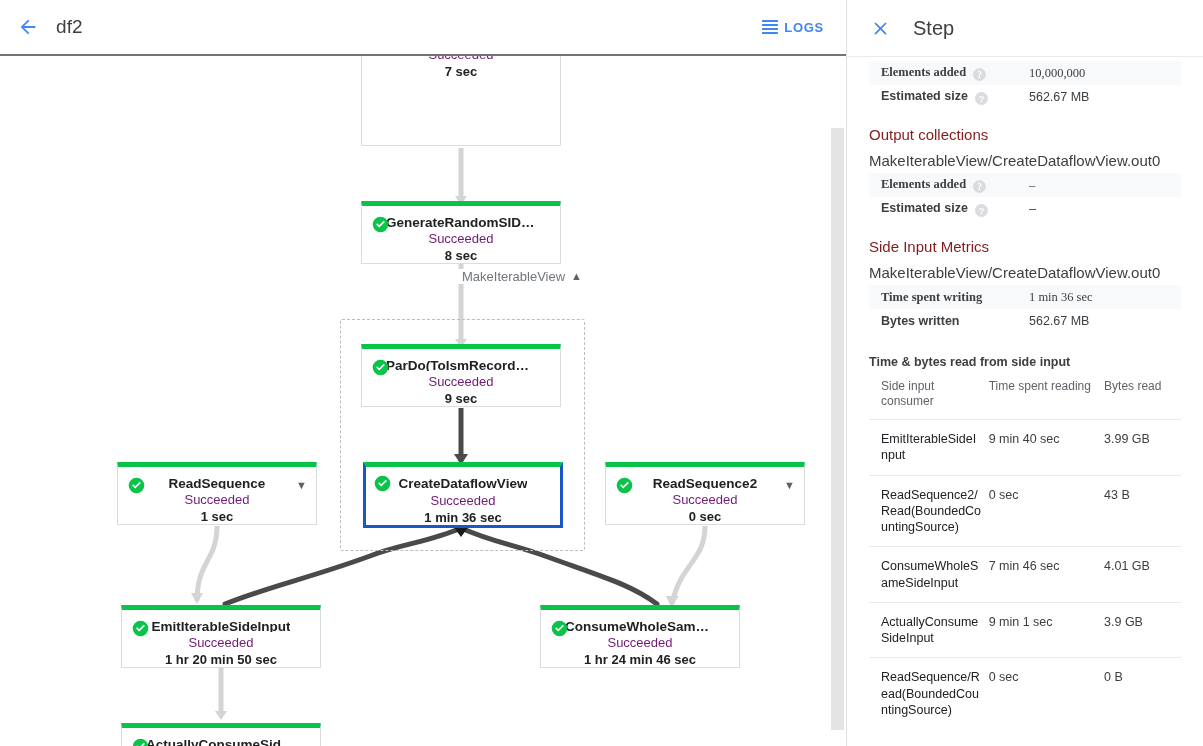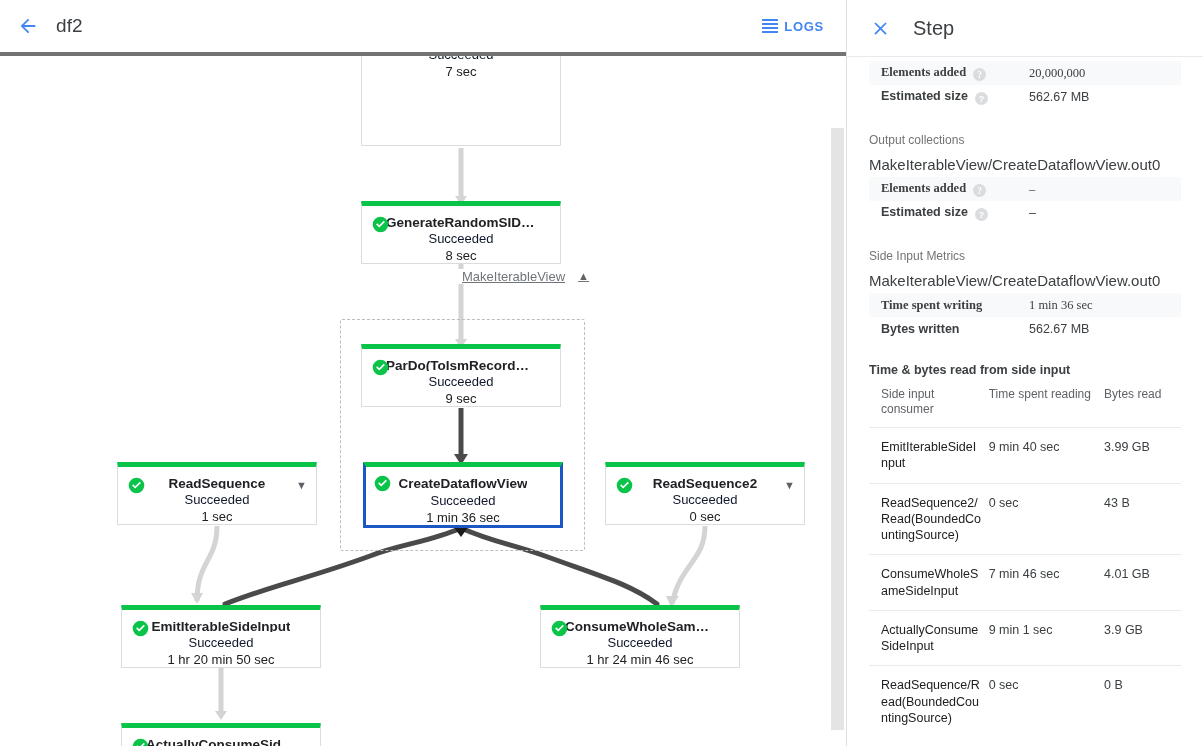--- a/index.html
+++ b/index.html
@@ -8,21 +8,21 @@
     font-family: "Liberation Sans", sans-serif;
     background: #fff; overflow: hidden;
   }
   .app { position: relative; width: 1203px; height: 746px; display: flex; }
 
   
   .left-pane { position: relative; width: 846px; height: 746px; background:#fff; overflow:hidden; }
 
   .topbar {
     position: relative; height: 56px; width: 846px;
-    border-bottom: 4px solid #737373;
+    border-bottom: 2px solid #737373;
     display: flex; align-items: center; background:#fff;
   }
   .back-btn {
     margin-left: 10px; width: 36px; height: 36px;
     display:flex; align-items:center; justify-content:center;
     cursor: pointer; border-radius: 50%;
   }
   .back-btn svg { display:block; }
   .job-title {
     font-size: 19px; color: #3c4043; margin-left: 10px; letter-spacing: .1px;
@@ -41,23 +41,22 @@
   .logs-icon i:nth-child(4){ width:16px; }
 
   .canvas { position: relative; width: 846px; height: 690px; background:#fff; overflow:hidden; }
   .edges { position:absolute; left:0; top:0; width:846px; height:690px; }
 
   
   .group-box {
     position:absolute; border: 1px dashed #bdbdbd; border-radius:2px; background: transparent;
   }
   .group-label {
-    position:absolute; font-size:13px; color:#70757a; display:flex; align-items:center; gap:13px;
+    position:absolute; font-size:13px; color:#70757a; display:flex; align-items:center; gap:6px;
     cursor:pointer;
-    text-decoration:underline;
   }
   .group-label .chev { font-size: 11px; color:#5f6368; line-height:1; }
 
   
   .node {
     position:absolute; background:#fff; border:1px solid #dadce0;
     border-top: 5px solid #0f9d58; border-radius:1px;
     display:flex; flex-direction:column; align-items:center; cursor:pointer;
     box-shadow: 0 0 0 0 rgba(0,0,0,0);
   }
@@ -70,22 +69,22 @@
     position:absolute; left:10px; top:10px; width:17px; height:17px;
   }
   .node .chev-down {
     position:absolute; right:9px; top:12px; font-size:11px; color:#5f6368;
   }
   .node-name {
     font-size:13.5px; font-weight:bold; color:#202124; margin-top:9px;
     white-space:nowrap; overflow:hidden; text-overflow:ellipsis; max-width:150px;
     text-align:center;
   }
-  .node-status { font-size:13px; color:#0f172a; margin-top:3px; }
-  .node-time { font-size:13px; color:#202124; margin-top:2px; }
+  .node-status { font-size:13px; color:#701a75; margin-top:3px; }
+  .node-time { font-size:13px; color:#202124; margin-top:2px;font-weight:bold; }
   .node.partial { border-top:none; border:1px solid #dadce0; }
 
   
   .right-pane {
     position:relative; width:357px; height:746px; background:#fff;
     border-left:1px solid #e0e0e0; display:flex; flex-direction:column;
   }
   .panel-head {
     height:57px; display:flex; align-items:center; gap:22px;
     padding-left: 22px; border-bottom:1px solid #e8eaed; flex-shrink:0;
@@ -105,21 +104,21 @@
   .metric-table tr.alt { background:#f8f9fa;font-family:Liberation Serif, serif; }
   .metric-table td { font-size:12.5px; padding: 3px 0 3px 12px; vertical-align:middle; }
   .metric-table td.k { font-weight:bold; color:#3c4043; width:150px; white-space:nowrap; }
   .metric-table td.v { color:#3c4043; padding-left: 10px; }
   .qmark {
     display:inline-flex; align-items:center; justify-content:center;
     width:13px; height:13px; border-radius:50%; background:#dadce0; color:#fff;
     font-size:9.5px; font-weight:bold; margin-left:7px; vertical-align:-2px; cursor:pointer;
   }
 
-  .sec-title { font-size:12px; color:#737373; margin-top:24px; }
+  .sec-title { font-size:15px; color:#7f1d1d; margin-top:17px; }
   .sec-sub { font-size:15px; color:#3c4043; margin-top:9px; }
 
   .tbl-title { font-size:12.5px; font-weight:bold; color:#3c4043; margin-top:22px; }
   .side-tbl { width:100%; border-collapse:collapse; margin-top:4px; }
   .side-tbl th {
     font-size:12px; color:#5f6368; font-weight:normal; text-align:left;
     padding: 6px 6px 10px 12px; vertical-align:top; line-height:1.25;
   }
   .side-tbl th.c2 { width:108px; padding-left:0; }
   .side-tbl th.c3 { width:72px; padding-left:0; }
@@ -309,21 +308,21 @@
     <div class="panel-body">
       <div class="panel-inner">
 
 
         <table class="metric-table">
           <tbody>
               <tr class="alt">
             <td class="k">
               <span>Elements added</span><span class="qmark">?</span>
             </td>
-            <td class="v">20,000,000</td>
+            <td class="v">10,000,000</td>
           </tr>
           <tr>
             <td class="k">
               <span>Estimated size</span><span class="qmark">?</span>
             </td>
             <td class="v">562.67 MB</td>
           </tr>
         </tbody>
           </table>
 

